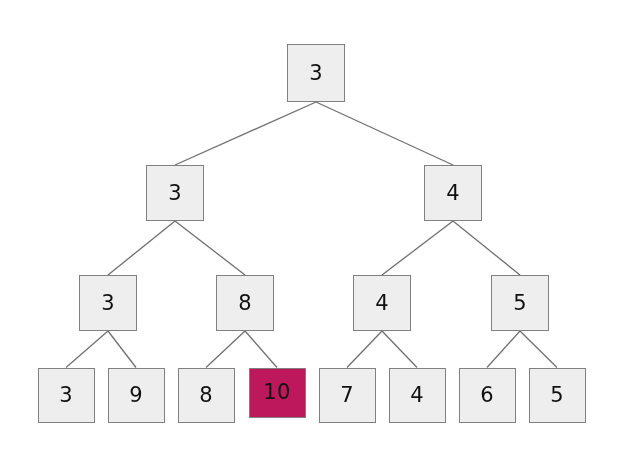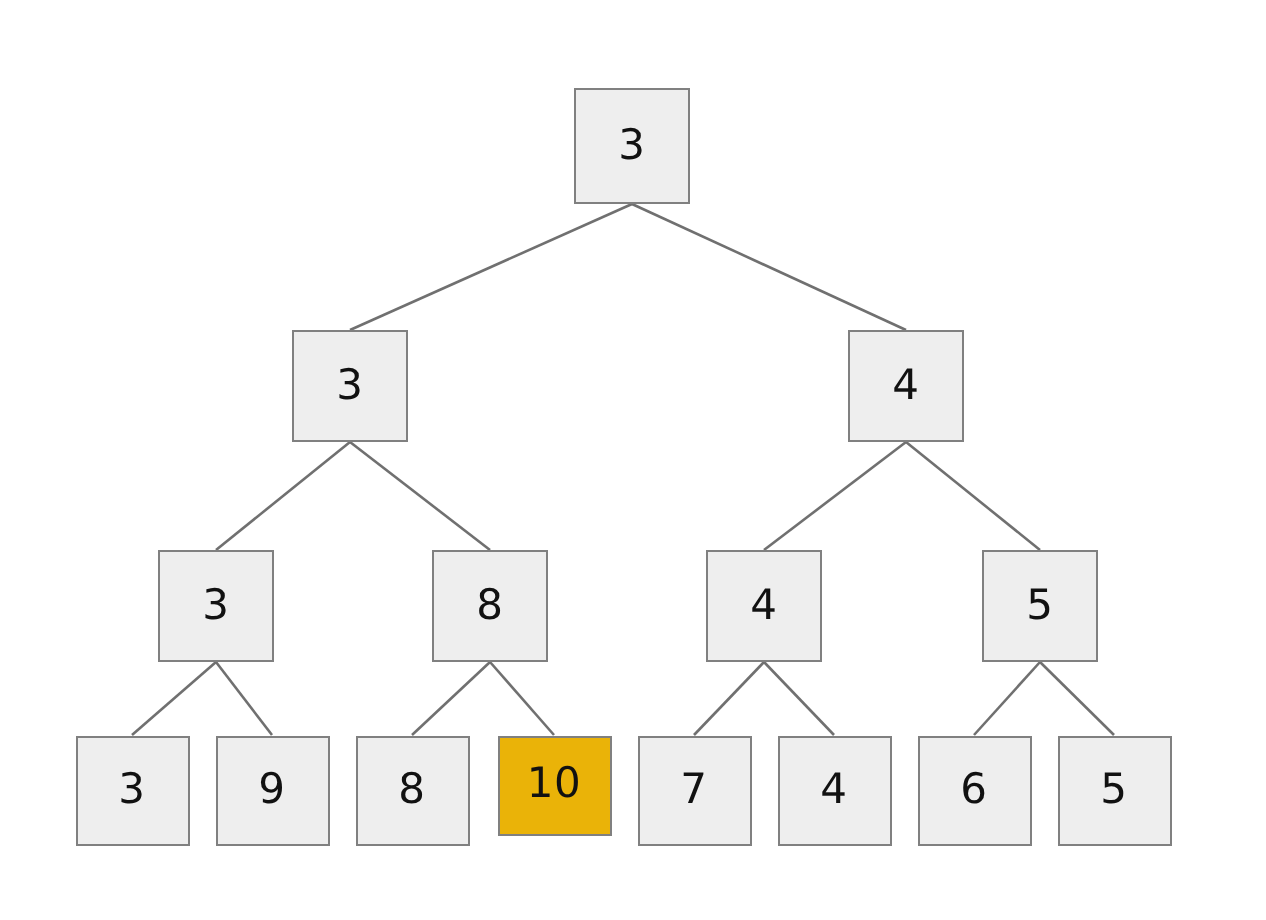--- a/index.html
+++ b/index.html
@@ -88,21 +88,21 @@
       </div>
       <div class="tree-node" style="left: 37.5px; top: 367.5px; width: 57px; height: 55px; background: rgb(238, 238, 238); border-color: rgb(128, 128, 128); color: rgb(17, 17, 17);">
         <span class="node-label">3</span>
       </div>
       <div class="tree-node" style="left: 107.5px; top: 367.5px; width: 57px; height: 55px; background: rgb(238, 238, 238); border-color: rgb(128, 128, 128); color: rgb(17, 17, 17);">
         <span class="node-label">9</span>
       </div>
       <div class="tree-node" style="left: 177.5px; top: 367.5px; width: 57px; height: 55px; background: rgb(238, 238, 238); border-color: rgb(128, 128, 128); color: rgb(17, 17, 17);">
         <span class="node-label">8</span>
       </div>
-      <div class="tree-node" style="left: 248.5px; top: 367.5px; width: 57px; height: 50px; background: #eab308; border-color: rgb(128, 128, 128); color: rgb(17, 17, 17);">
+      <div class="tree-node" style="left: 248.5px; top: 367.5px; width: 57px; height: 50px; background: #be185d; border-color: rgb(128, 128, 128); color: rgb(17, 17, 17);">
         <span class="node-label">10</span>
       </div>
       <div class="tree-node" style="left: 318.5px; top: 367.5px; width: 57px; height: 55px; background: rgb(238, 238, 238); border-color: rgb(128, 128, 128); color: rgb(17, 17, 17);">
         <span class="node-label">7</span>
       </div>
       <div class="tree-node" style="left: 388.5px; top: 367.5px; width: 57px; height: 55px; background: rgb(238, 238, 238); border-color: rgb(128, 128, 128); color: rgb(17, 17, 17);">
         <span class="node-label">4</span>
       </div>
       <div class="tree-node" style="left: 458.5px; top: 367.5px; width: 57px; height: 55px; background: rgb(238, 238, 238); border-color: rgb(128, 128, 128); color: rgb(17, 17, 17);">
         <span class="node-label">6</span>

